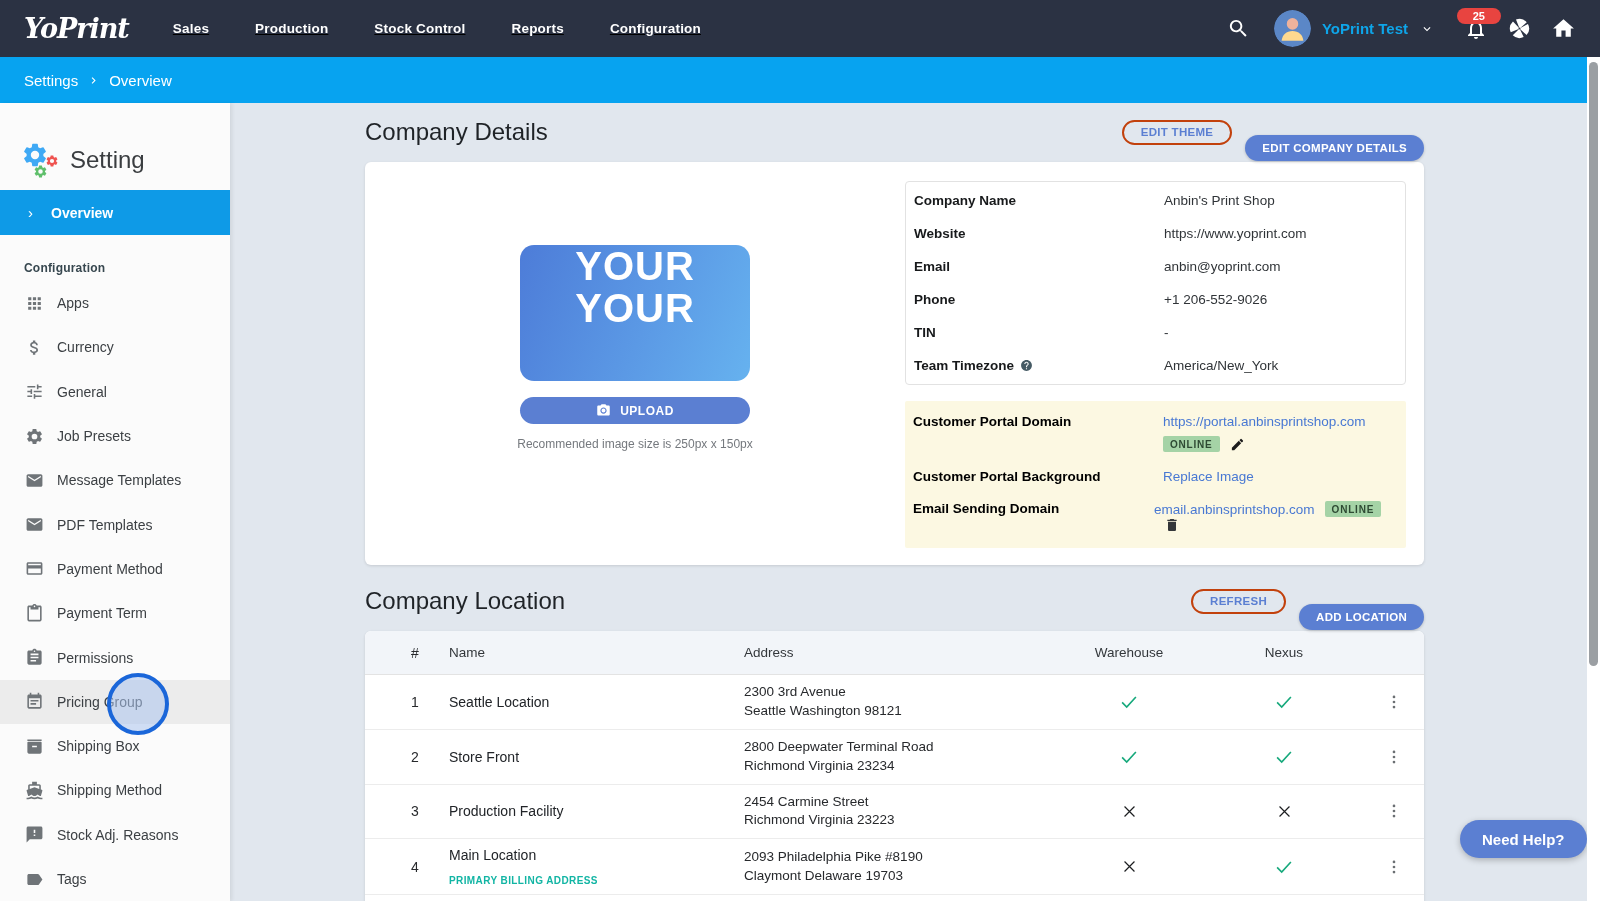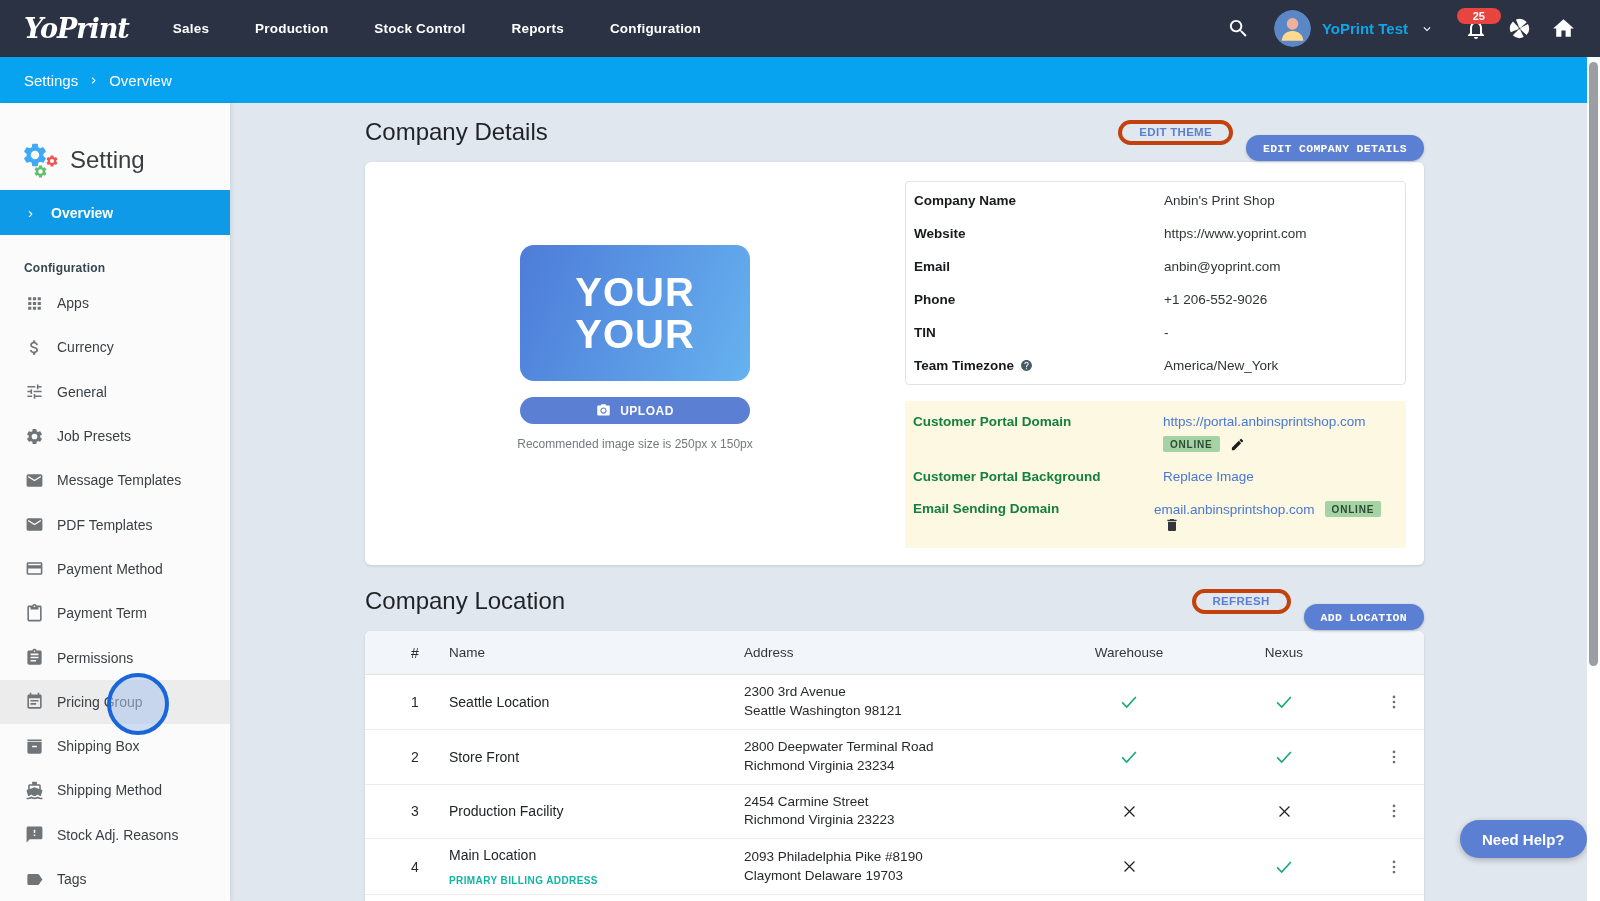--- a/index.html
+++ b/index.html
@@ -2,21 +2,21 @@
 <html><head>
 <meta charset="utf-8">
 <style>
   * { margin:0; padding:0; box-sizing:border-box; }
   html,body { width:1600px; height:901px; overflow:hidden; font-family:"Liberation Sans", sans-serif; background:#e1e7ee; }
   .app { position:relative; width:1600px; height:901px; }
 
   
   .navbar { position:absolute; left:0; top:0; width:1600px; height:57px; background:#2b3243; display:flex; align-items:center; padding:0 24px; z-index:30; }
   .logo { color:#fff; font-family:"DejaVu Serif", serif; font-style:italic; font-weight:700; font-size:27px; letter-spacing:-1px; margin-right:44px; cursor:pointer; }
-  .nav-items { display:flex; align-items:flex-start; gap:46px; }
+  .nav-items { display:flex; align-items:flex-start; gap:46px;text-decoration:underline; }
   .nav-items a { color:#fff; text-decoration:none; font-size:13.5px; font-weight:700; letter-spacing:.2px; cursor:pointer; }
   .nav-right { margin-left:auto; display:flex; align-items:center; }
   .icon-btn { display:inline-flex; align-items:center; justify-content:center; cursor:pointer; }
   .icon-btn svg { display:block; }
   .search-btn { margin-right:24px; }
   .avatar { width:37px; height:37px; border-radius:50%; overflow:hidden; margin-right:11px; cursor:pointer; }
   .user-name { color:#0ea5e9; font-size:15px; font-weight:700; margin-right:12px; cursor:pointer; }
   .chev-down { margin-right:30px; }
   .bell-wrap { position:relative; margin-right:20px; }
   .badge { position:absolute; top:-9px; right:-13px; min-width:22px; height:16px; border-radius:11px; background:#e84440; color:#fff; font-size:11px; font-weight:700; display:flex; align-items:center; justify-content:center; padding:0 16px; }
@@ -46,39 +46,39 @@
   .side-icon svg { width:19px; height:19px; fill:#6f7478; }
   .side-label { margin-left:13px; font-size:14px; color:#3c4044; }
   .click-circle { position:absolute; left:107px; top:570px; width:62px; height:62px; border:4px solid #1a66d9; border-radius:50%; background:rgba(171,196,238,.55); pointer-events:none; z-index:20; }
 
   
   .main { position:absolute; left:230px; top:103px; width:1357px; height:798px; background:#e1e7ee; }
   .content { width:1059px; margin-left:135px; padding-top:15px; }
   .sec-head { display:flex; align-items:center; justify-content:space-between; height:28px; }
   .sec-title { font-size:24px; font-weight:500; color:#1f2327; }
   .sec-actions { display:flex; align-items:center; gap:13px; }
-  .btn-outline { height:25px; padding:0 17px; border-radius:13px; border:4px solid #c2410c; background:transparent; color:#5b7fd2; font-size:11.5px; font-weight:700; letter-spacing:.3px; display:inline-flex; align-items:center; cursor:pointer; font-family:inherit; }
-  .btn-filled { height:26px; padding:0 17px; border-radius:13px; border:none; background:#5b7fd2; color:#fff; font-size:11.5px; font-weight:700; letter-spacing:.3px; display:inline-flex; align-items:center; cursor:pointer; box-shadow:0 1px 3px rgba(0,0,0,.2); font-family:Liberation Mono, monospace;margin-top:32px; }
+  .btn-outline { height:25px; padding:0 17px; border-radius:13px; border:2px solid #c2410c; background:transparent; color:#5b7fd2; font-size:11.5px; font-weight:700; letter-spacing:.3px; display:inline-flex; align-items:center; cursor:pointer; font-family:inherit; }
+  .btn-filled { height:26px; padding:0 17px; border-radius:13px; border:none; background:#5b7fd2; color:#fff; font-size:11.5px; font-weight:700; letter-spacing:.3px; display:inline-flex; align-items:center; cursor:pointer; box-shadow:0 1px 3px rgba(0,0,0,.2); font-family:Liberation Sans, sans-serif;margin-top:32px; }
 
   
   .card { background:#fff; border-radius:6px; box-shadow:0 1px 3px rgba(0,0,0,.12); }
   .cd-card { margin-top:16px; display:flex; padding:19px 18px 17px 0; min-height:375px; }
   .cd-left { width:540px; display:flex; flex-direction:column; align-items:center; padding-top:64px; }
-  .logo-box { width:230px; height:136px; border-radius:14px; background:linear-gradient(112deg,#4d7cd8 0%,#5b99e5 55%,#66b2ef 100%); color:#fff; display:flex; flex-direction:column; align-items:center; justify-content:center; font-size:40px; font-weight:700; letter-spacing:1px; line-height:1.05; }
+  .logo-box { width:230px; height:136px; border-radius:14px; background:linear-gradient(112deg,#4d7cd8 0%,#5b99e5 55%,#66b2ef 100%); color:#fff; display:flex; flex-direction:column; align-items:center; font-size:40px; font-weight:700; letter-spacing:1px; line-height:1.05; }
   .upload-btn { margin-top:16px; width:230px; height:27px; border-radius:14px; border:none; background:#5b7fd2; color:#ffffff; font-size:12px; font-weight:700; letter-spacing:.5px; display:flex; align-items:center; justify-content:center; gap:9px; cursor:pointer; font-family:inherit; }
   .upload-hint { margin-top:13px; font-size:12px; color:#75797e; }
   .cd-right { flex:1; }
   .info-table { border:1px solid #e2e2e2; border-radius:4px; padding:2px 0; }
   .i-row { display:flex; align-items:center; padding:8px 8px; min-height:33px; }
   .i-label { width:250px; font-size:13.5px; font-weight:700; color:#17191b; display:flex; align-items:center; }
   .i-value { font-size:13.5px; color:#303438; }
   .help-ico { margin-left:6px; display:inline-flex; }
   .yellow-block { margin-top:16px; background:#fcf8e2; border-radius:2px; padding:4px 0 6px; }
   .y-row { display:flex; padding:9px 8px 8px; }
-  .y-label { width:250px; font-size:13.5px; font-weight:700; color:#15803d; }
+  .y-label { width:250px; font-size:13.5px; font-weight:700; color:#000000; }
   .y-value { font-size:13.5px; }
   .y-link { color:#4878d3; text-decoration:none; cursor:pointer; }
   .badge-line { display:flex; align-items:center; margin-top:7px; gap:10px; }
   .online-badge { display:inline-block; background:#a5d3a6; color:#2e4a33; font-size:10px; font-weight:700; letter-spacing:.8px; padding:3px 7px 2px; border-radius:2px; }
   .inline-after { margin-left:10px; vertical-align:1px; }
   .mini-ico { cursor:pointer; display:inline-flex; vertical-align:-2px; }
 
   
   .loc-head { margin-top:22px; }
   .loc-card { margin-top:16px; overflow:hidden; }

